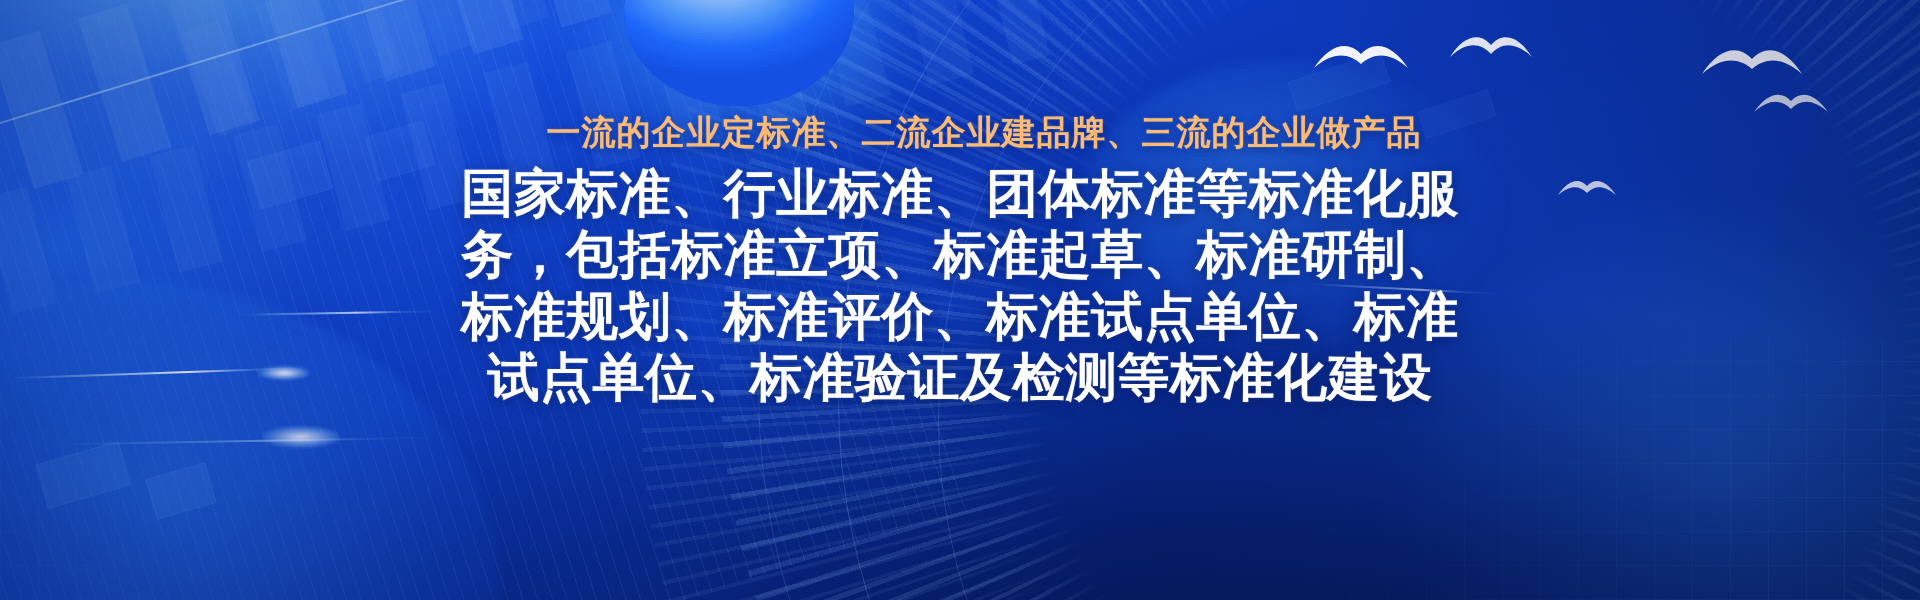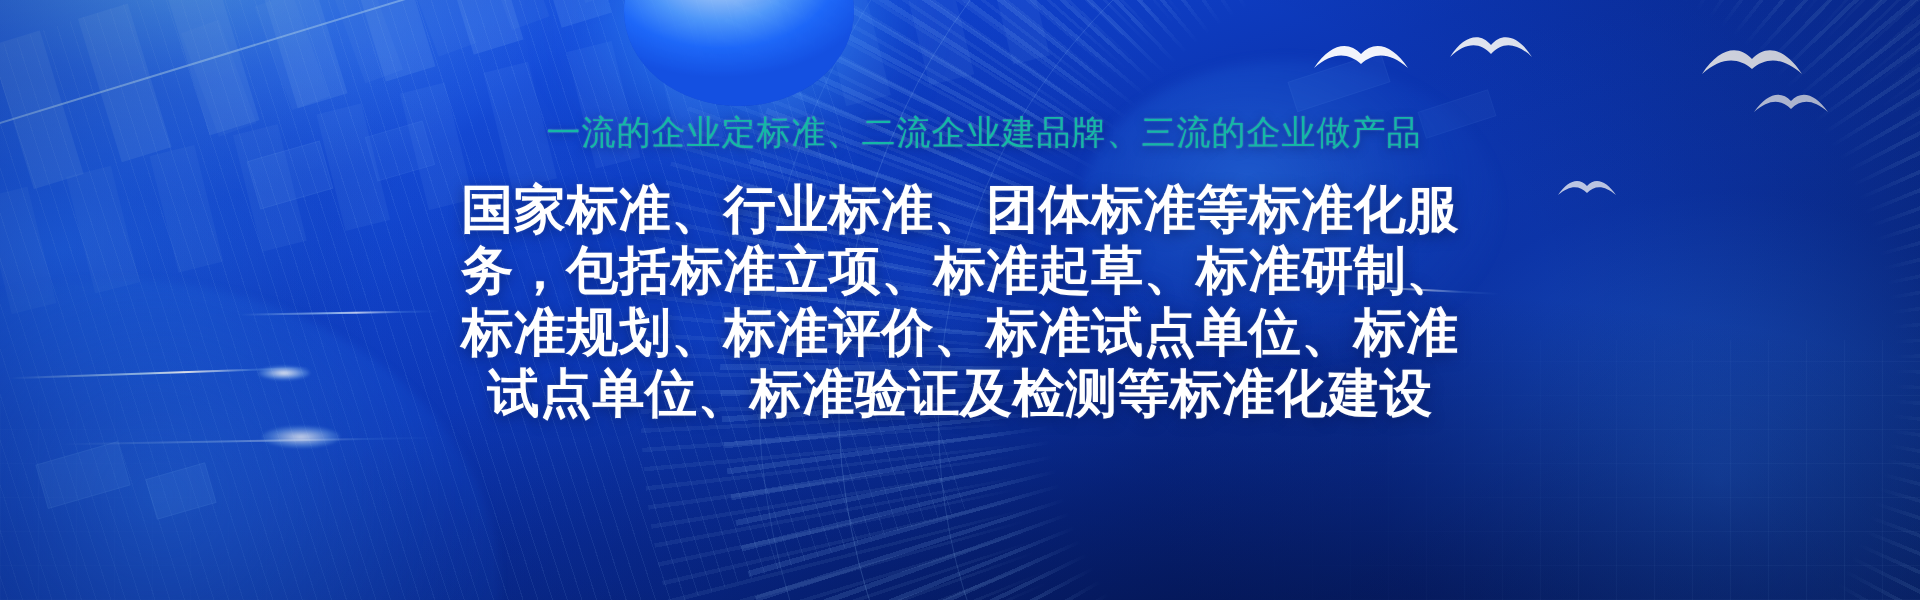--- a/index.html
+++ b/index.html
@@ -207,31 +207,31 @@
 
   
   .text-wrap{
     position:absolute;
     left:0;right:0;top:0;bottom:0;
     display:flex;flex-direction:column;align-items:center;
     padding-top:112px;
     z-index:20;
   }
   .headline{
-    color:#14b8a6;
+    color:#fdba74;
     font-size:34px;
-    font-weight:normal;
+    font-weight:bold;
     letter-spacing:1px;
     line-height:1.2;
     white-space:nowrap;
     text-shadow:0 2px 10px rgba(0,20,80,.55), 0 0 2px rgba(255,255,255,.35);
     margin-left:48px;
   }
   .body-block{
-    margin-top:26px;
+    margin-top:10px;
     width:1040px;
     color:#ffffff;
     font-size:52px;
     font-weight:bold;
     line-height:1.18;
     text-align:center;
     letter-spacing:.5px;
     text-shadow:0 3px 14px rgba(0,20,80,.60), 0 0 2px rgba(255,255,255,.30);
   }
 </style>

